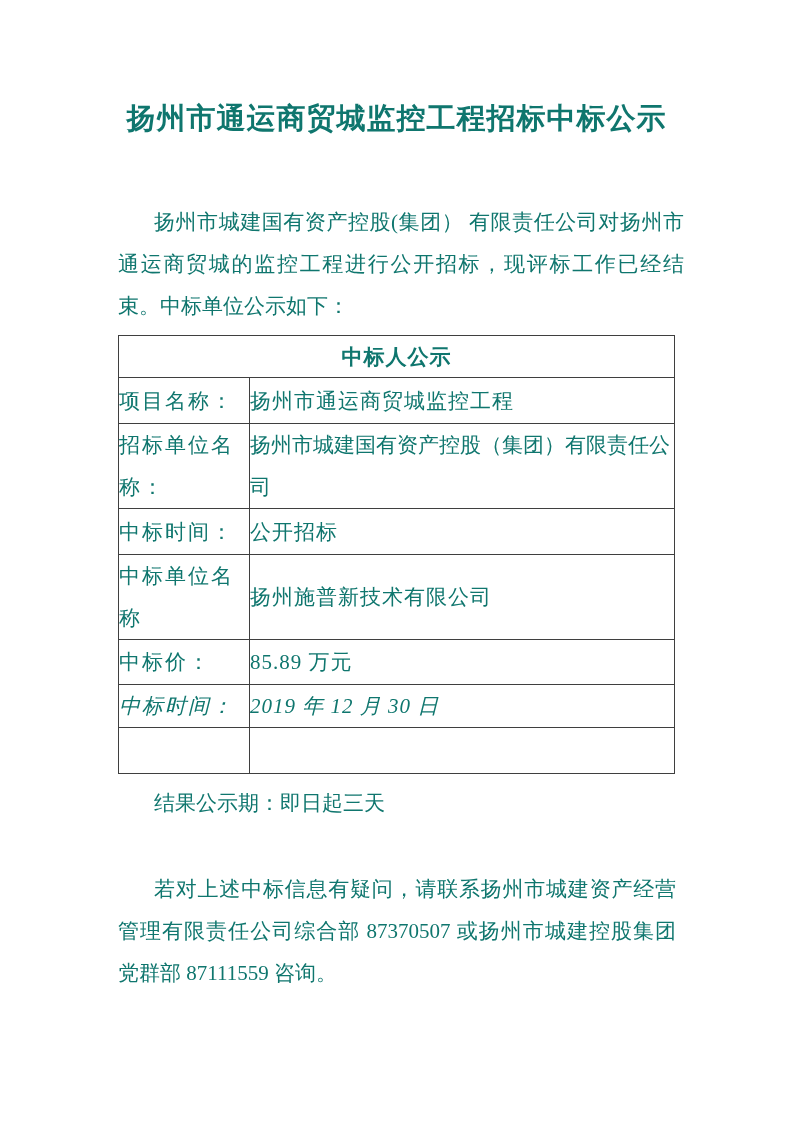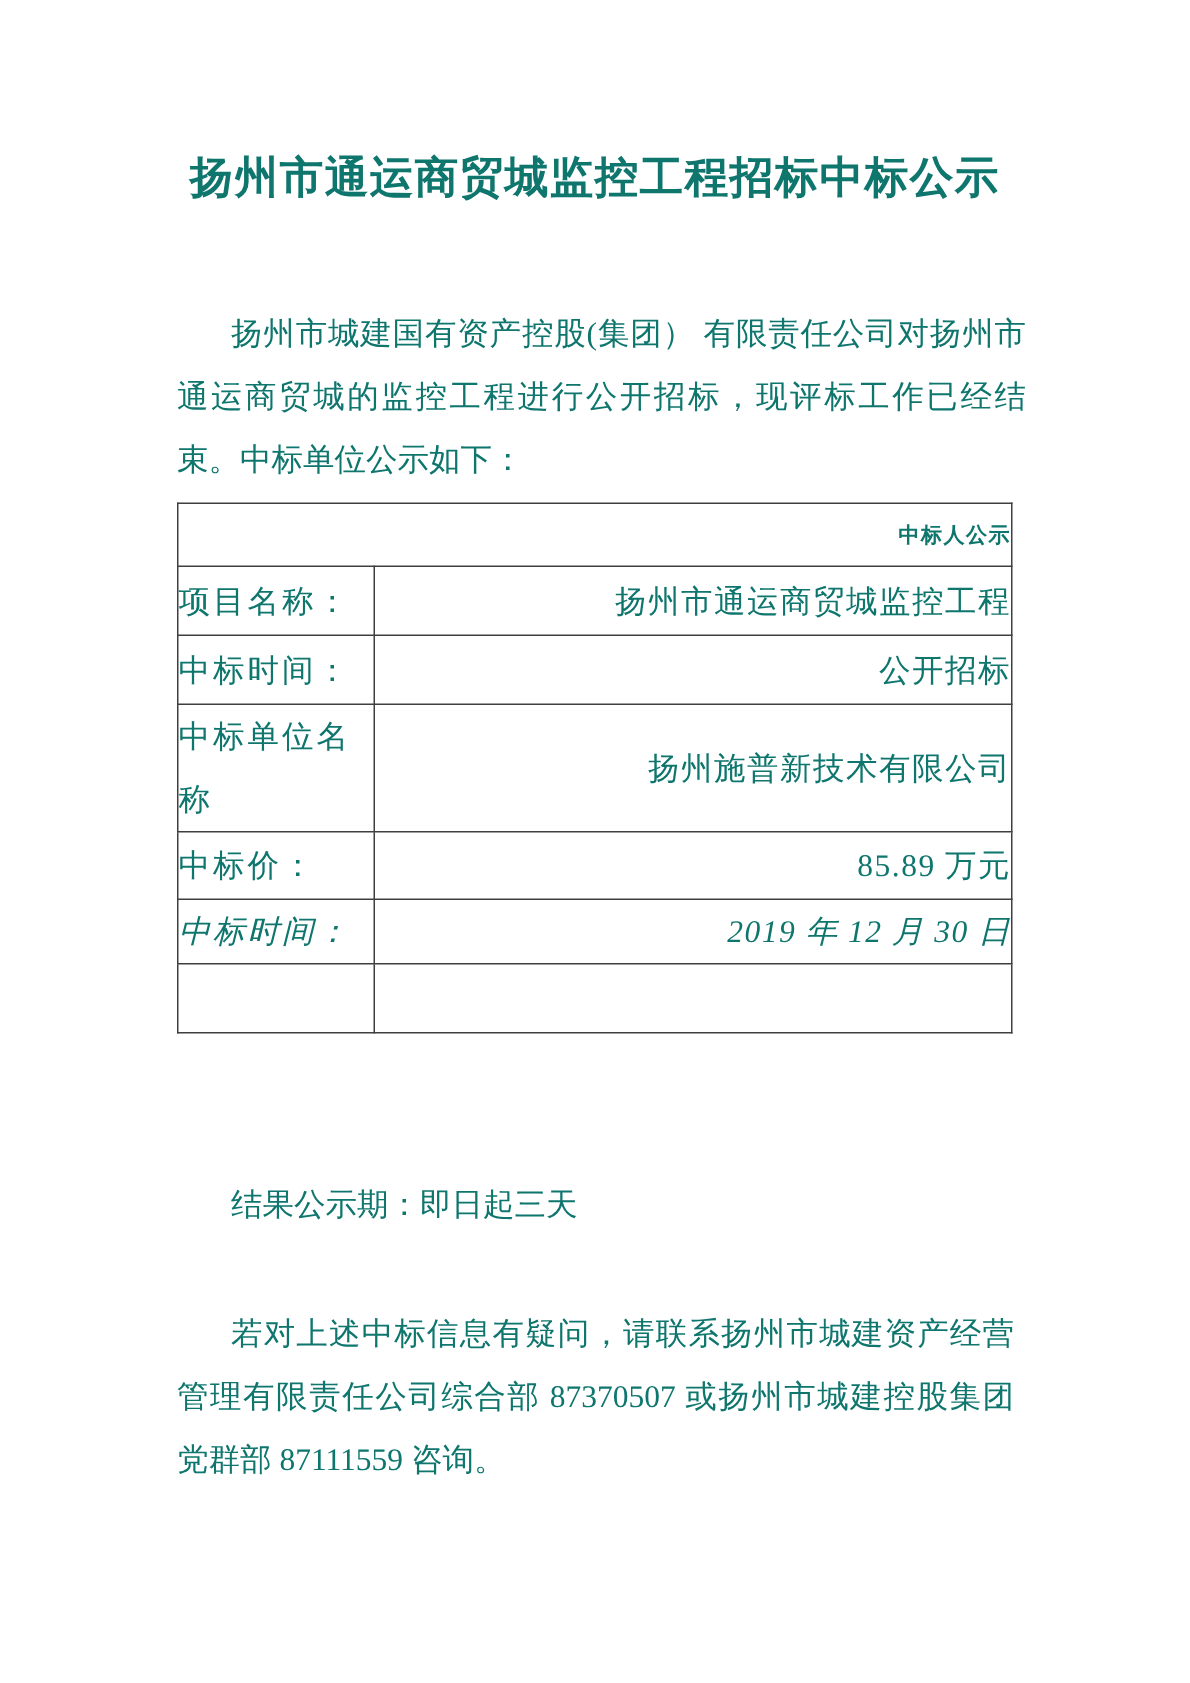--- a/index.html
+++ b/index.html
@@ -51,33 +51,33 @@
     table-layout:fixed;
     font-size:21px;
   }
   .pub-table td{
     border:1px solid #3f3f3f;
     padding:0;
     vertical-align:middle;
   }
   .col-label{width:131px;}
   .cell-header{
-    text-align:right;
+    text-align:center;
     font-weight:bold;
-    font-size:14px;
+    font-size:21px;
     letter-spacing:1px;
   }
   .cell-label{
     padding:0 6px 0 9px;
     letter-spacing:2px;
     line-height:42px;
     text-align:left;
   }
   .cell-value{
-    text-align:right;
+    text-align:left;
     padding:0 11px;
     line-height:42px;
     letter-spacing:1px;
   }
   .cell-value.wrap{letter-spacing:0;}
   .r-h0{height:42px;}
   .r-h1{height:46px;}
   .r-h2{height:84px;}
   .r-h3{height:46px;}
   .r-h4{height:84px;}
@@ -104,20 +104,24 @@
       <col>
     </colgroup>
     <tbody>
         <tr class="r-h0">
       <td colspan="2" class="cell-header">中标人公示</td>
     </tr>
     <tr class="r-h1">
       <td class="cell-label">项目名称：</td>
       <td class="cell-value">扬州市通运商贸城监控工程</td>
     </tr>
+    <tr class="r-h2">
+      <td class="cell-label">招标单位名称：</td>
+      <td class="cell-value wrap">扬州市城建国有资产控股（集团）有限责任公司</td>
+    </tr>
     <tr class="r-h3">
       <td class="cell-label">中标时间：</td>
       <td class="cell-value">公开招标</td>
     </tr>
     <tr class="r-h4">
       <td class="cell-label">中标单位名称</td>
       <td class="cell-value">扬州施普新技术有限公司</td>
     </tr>
     <tr class="r-h5">
       <td class="cell-label">中标价：</td>

